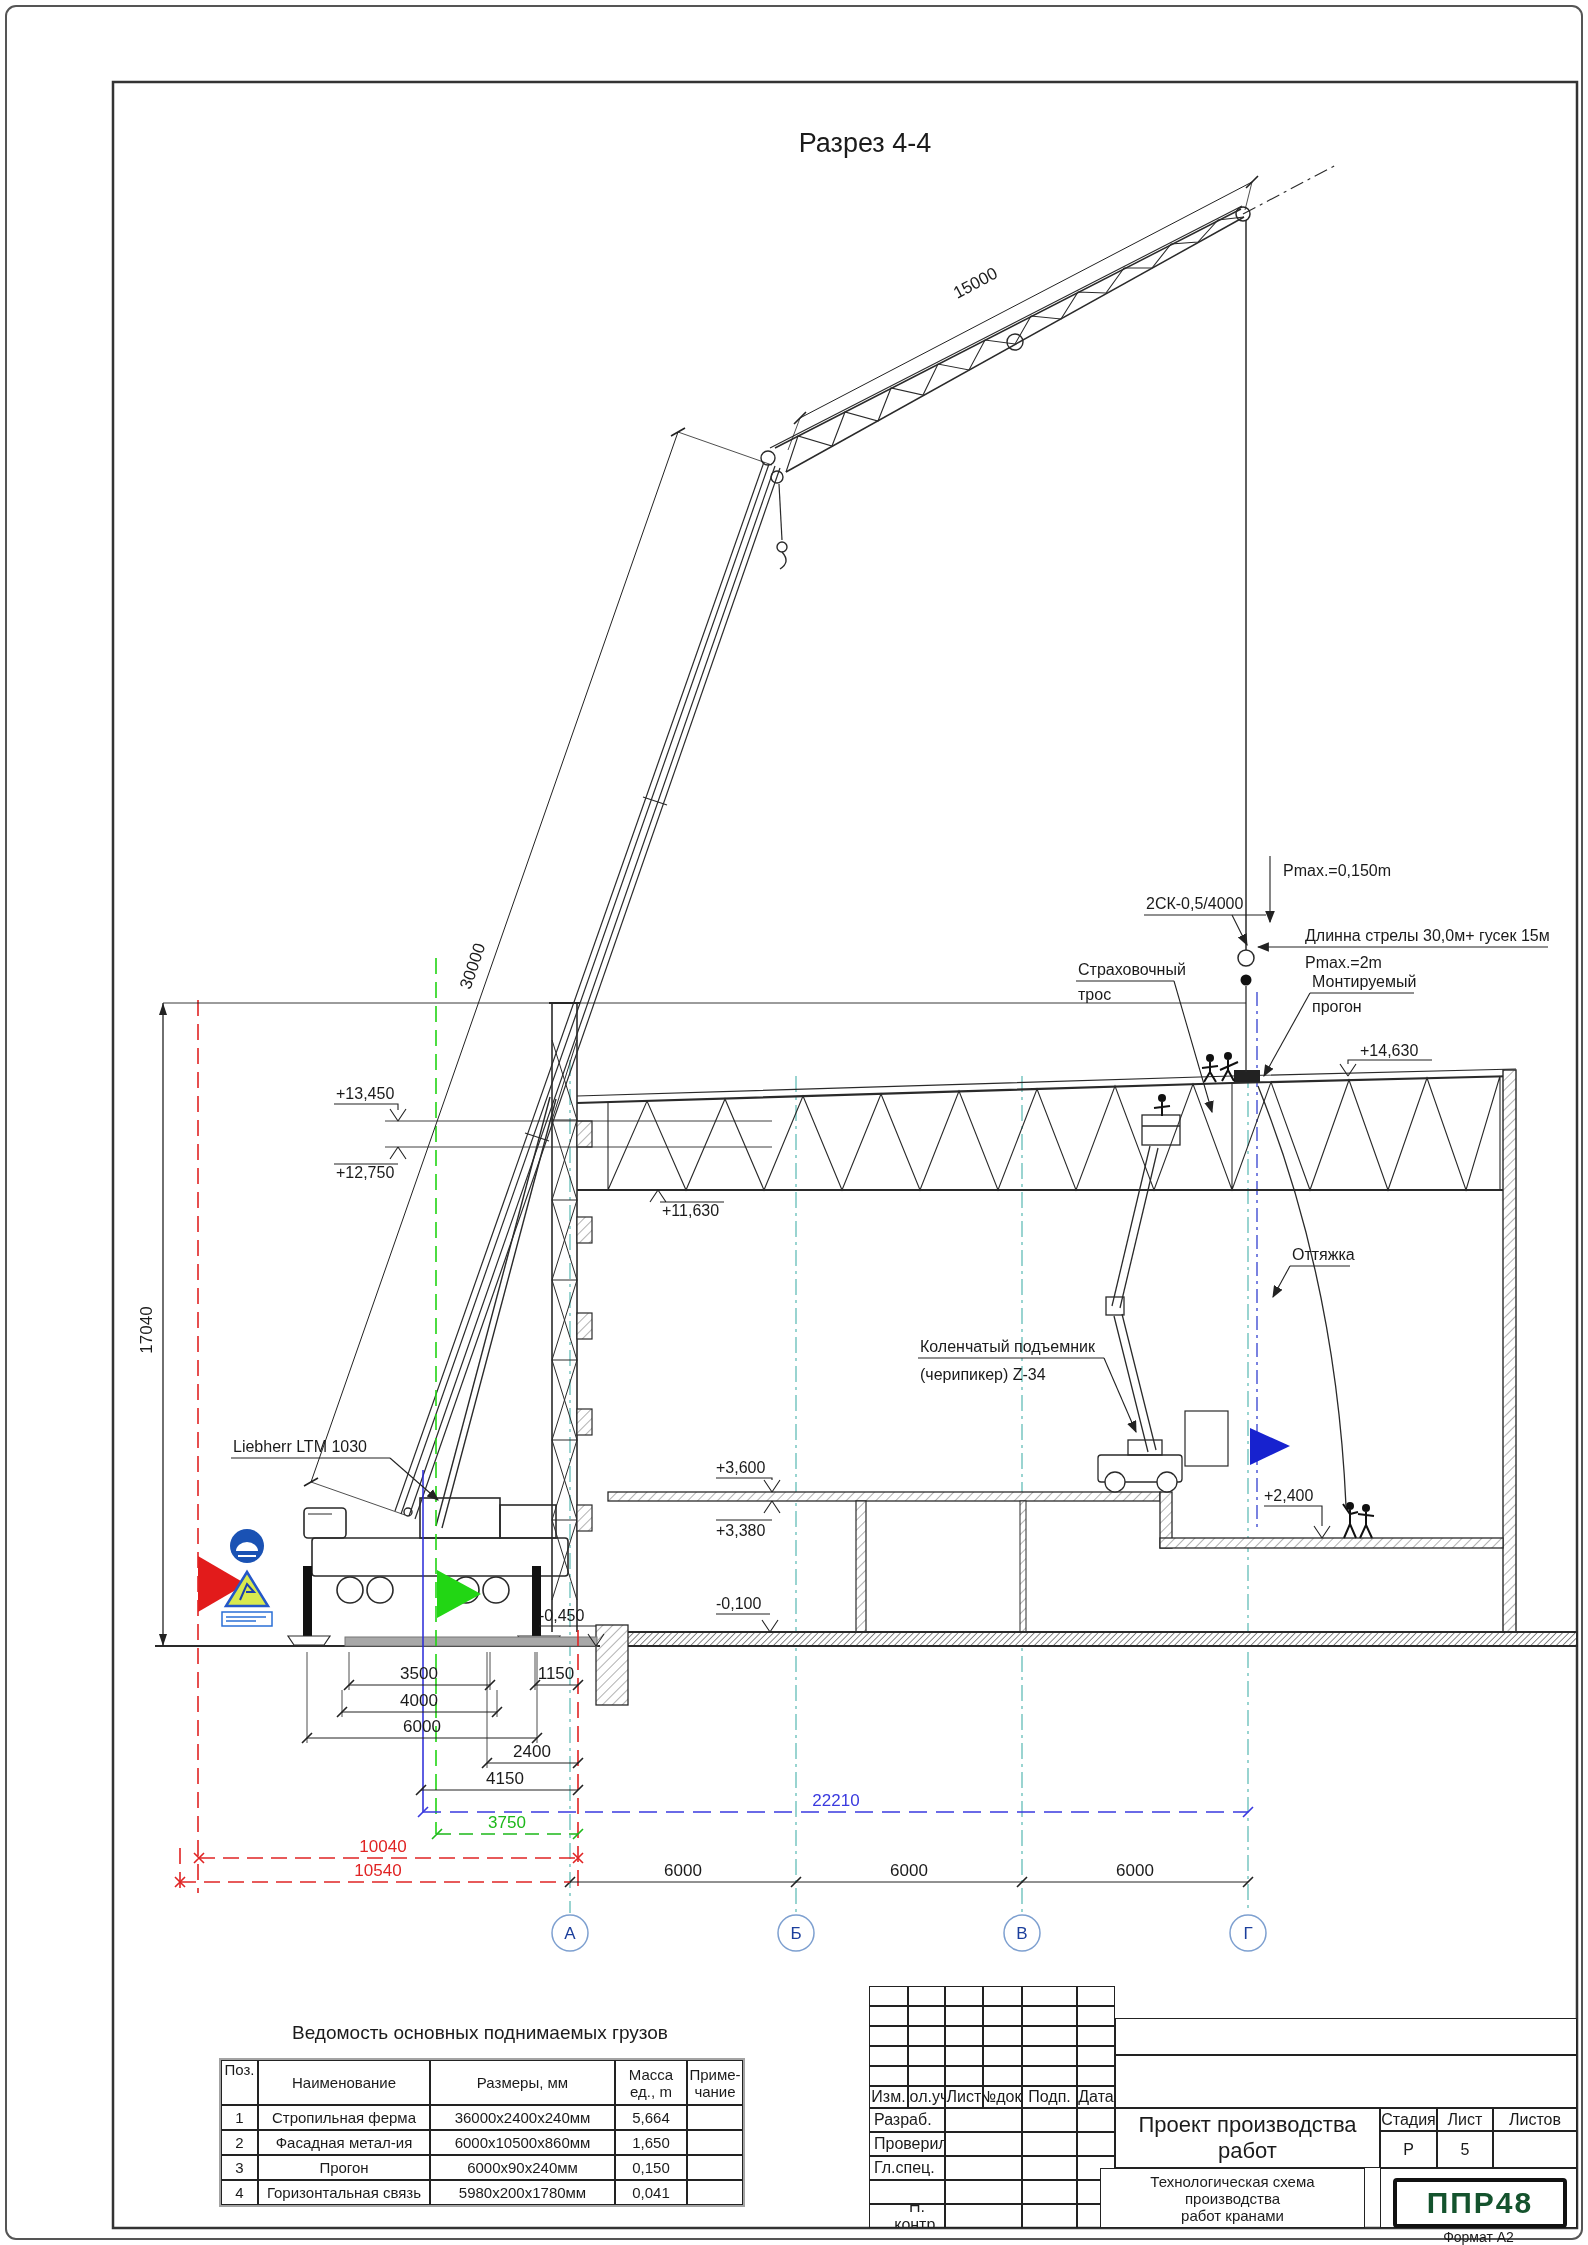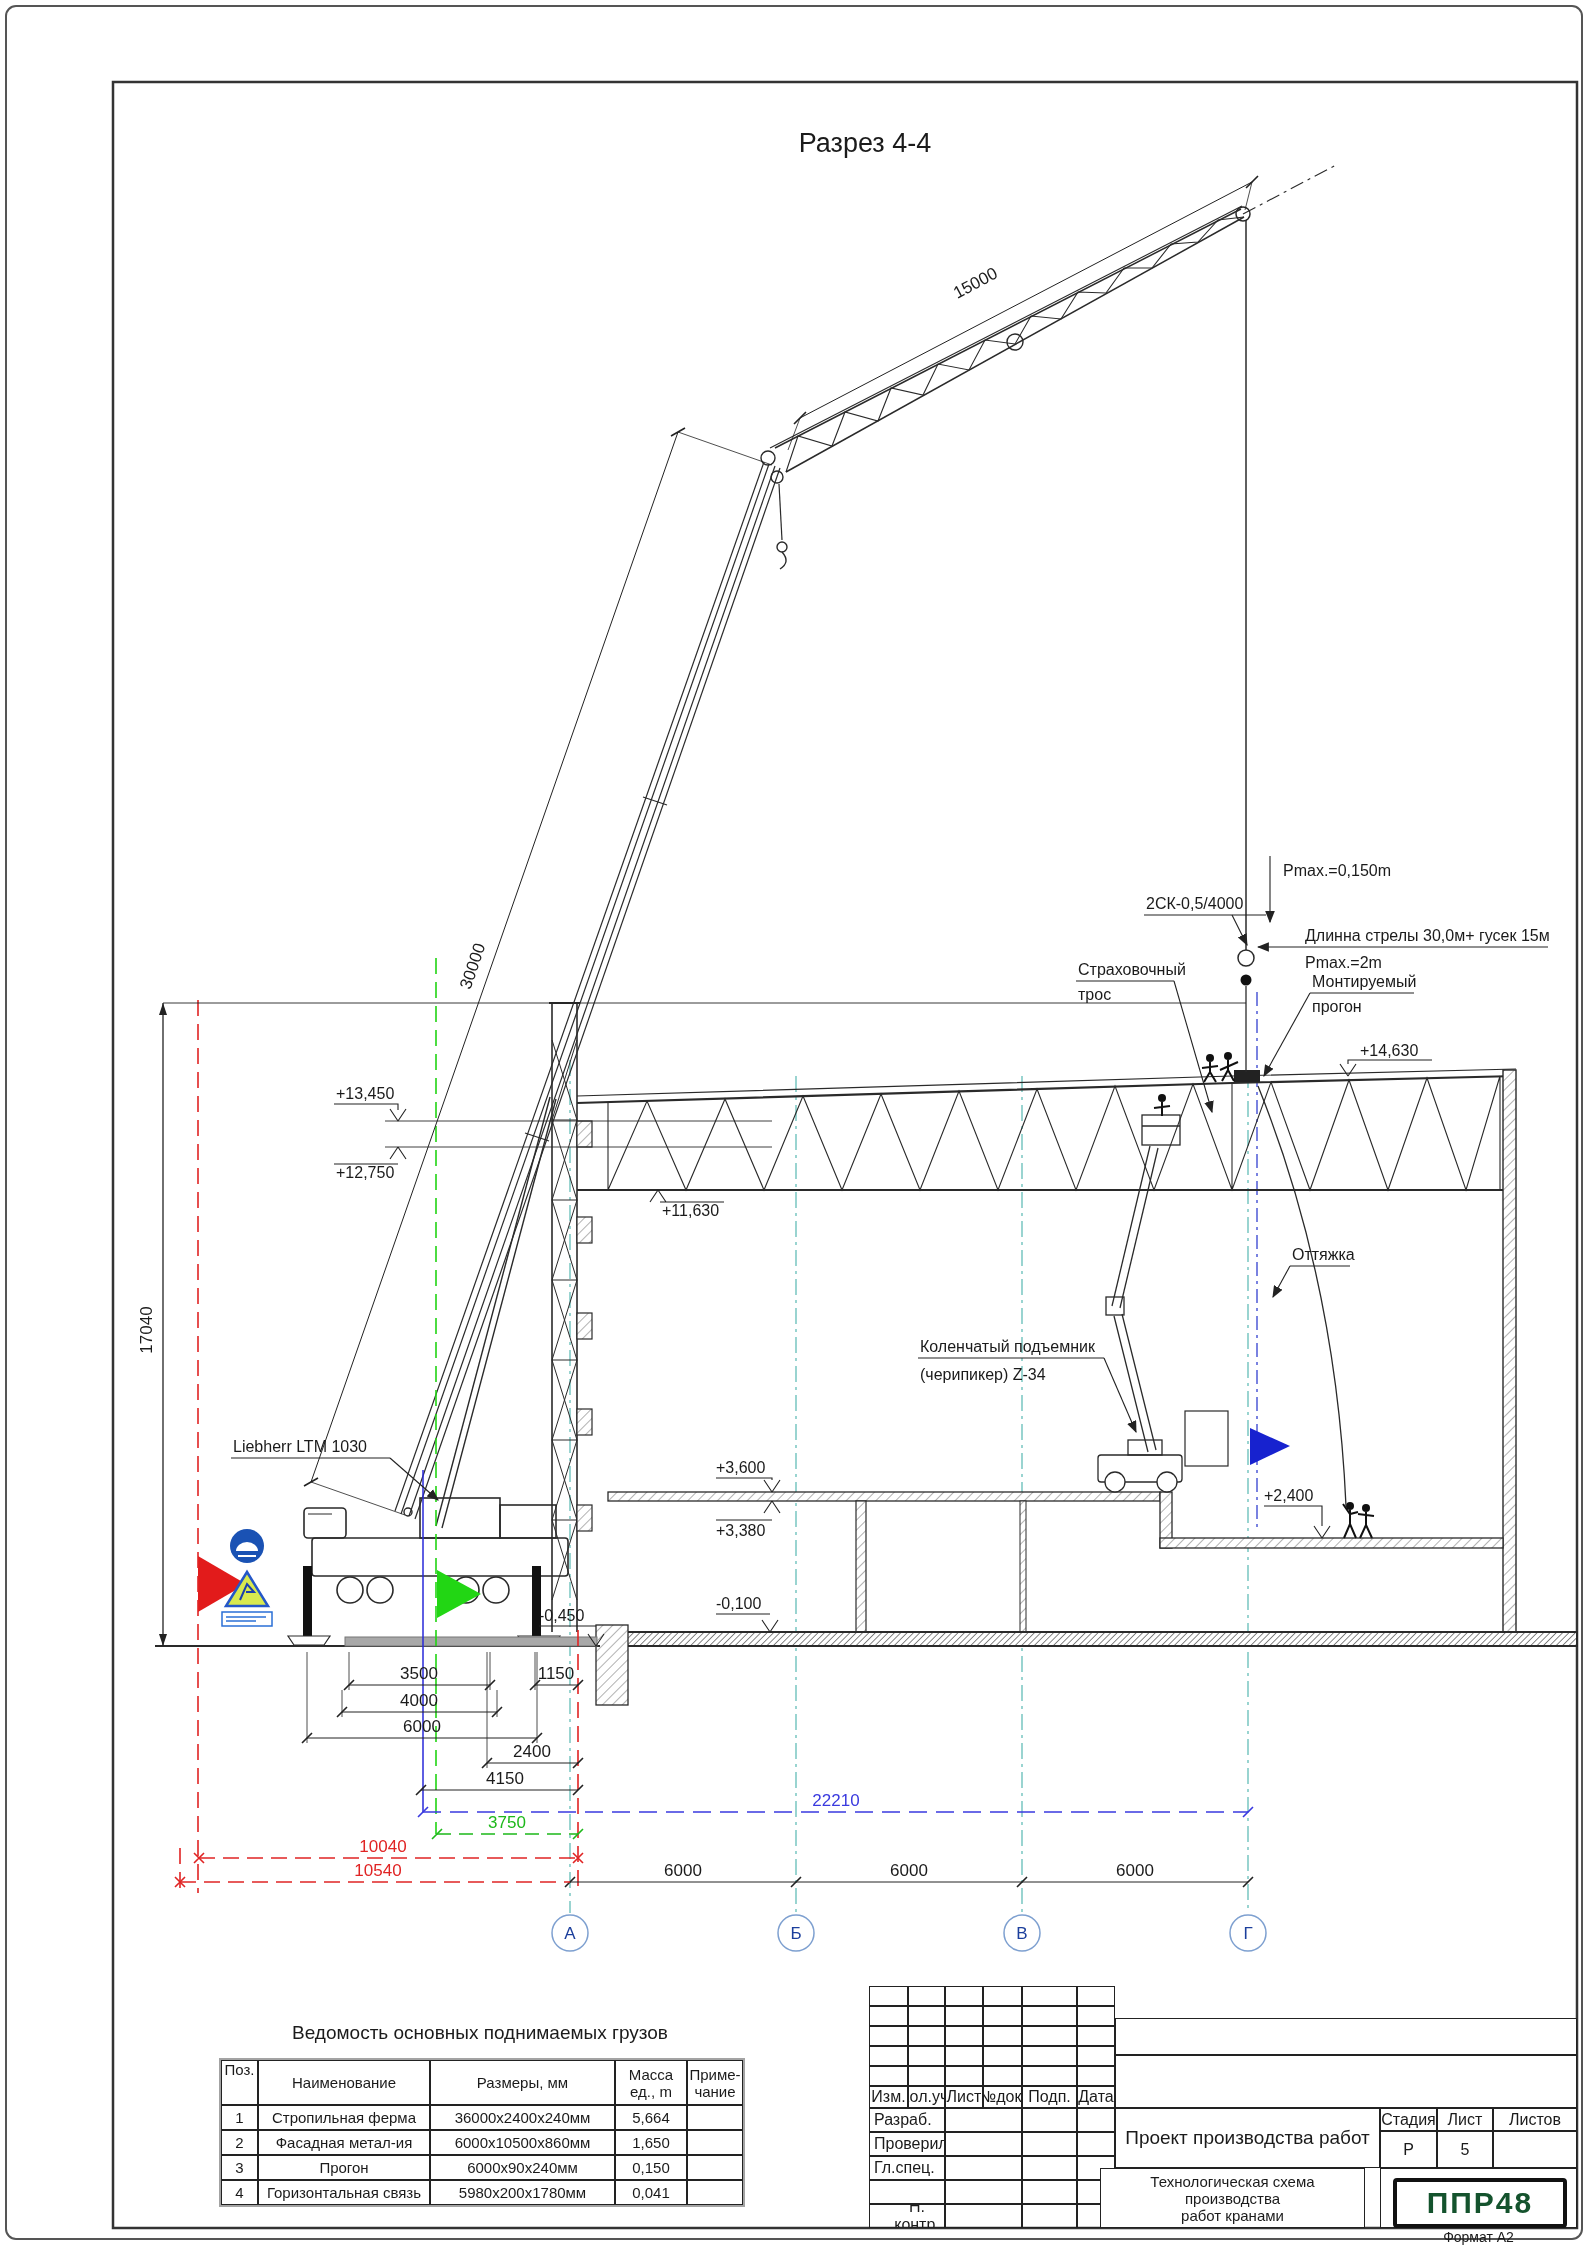--- a/index.html
+++ b/index.html
@@ -440,21 +440,21 @@
       <div class="cell"></div>
       <div class="cell"></div>
   <div class="cell tb-cell" style="justify-content:flex-start;padding-left:20px;">Н. контр.</div>
   <div class="cell"></div>
       <div class="cell"></div>
       <div class="cell"></div>
 </div>
 
 <div class="abs rt" style="left:1115px;top:2018px;width:462px;height:37px;"></div>
 <div class="abs rt" style="left:1115px;top:2055px;width:462px;height:53px;"></div>
-<div class="abs rt" style="left:1115px;top:2108px;width:265px;height:60px;font-size:19px;">Проект производства работ</div>
+<div class="abs rt" style="left:1115px;top:2108px;width:265px;height:60px;font-size:22px;">Проект производства работ</div>
 <div class="abs rt tb-cell" style="left:1380px;top:2108px;width:57px;height:23px;">Стадия</div>
 <div class="abs rt tb-cell" style="left:1437px;top:2108px;width:56px;height:23px;">Лист</div>
 <div class="abs rt tb-cell" style="left:1493px;top:2108px;width:84px;height:23px;">Листов</div>
 <div class="abs rt" style="left:1380px;top:2131px;width:57px;height:37px;font-size:16px;">Р</div>
 <div class="abs rt" style="left:1437px;top:2131px;width:56px;height:37px;font-size:16px;">5</div>
 <div class="abs rt" style="left:1493px;top:2131px;width:84px;height:37px;font-size:16px;"></div>
 <div class="abs rt" style="left:1100px;top:2168px;width:265px;height:60px;flex-direction:column;font-size:15px;">
   <span>Технологическая схема производства</span>
   <span>работ кранами</span>
 </div>

